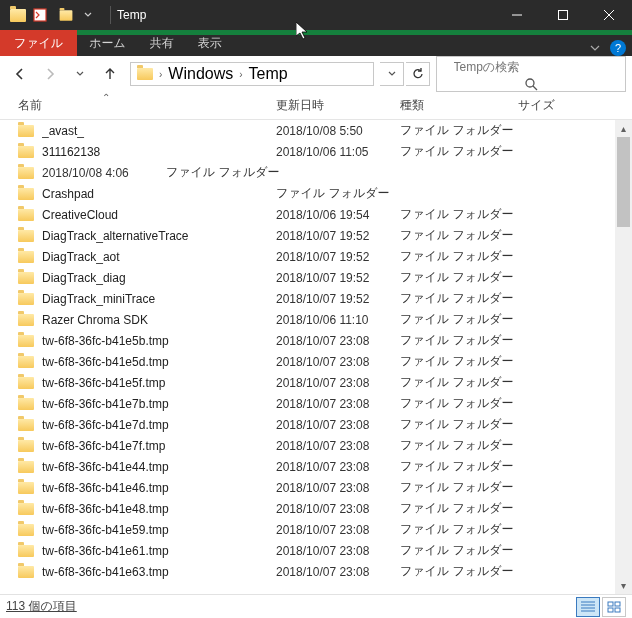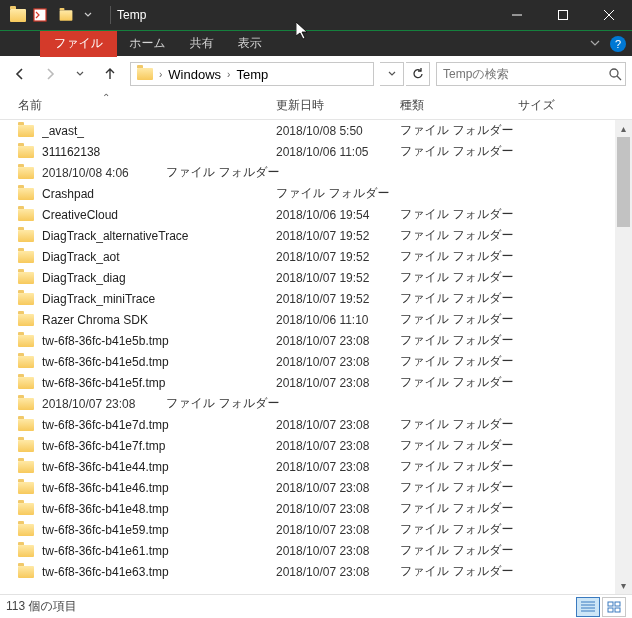--- a/index.html
+++ b/index.html
@@ -9,37 +9,37 @@
 .titlebar .qat { display: flex; align-items: center; padding: 0 4px; }
 .titlebar .qat-btn { width: 22px; height: 22px; display: flex; align-items: center; justify-content: center; margin: 0 1px; }
 .titlebar .folder-icon { width: 16px; height: 13px; background: linear-gradient(180deg,#ffe9a6,#f7c95c); border-radius: 1px; position: relative; margin-left: 4px; }
 .titlebar .folder-icon::before { content:""; position:absolute; top:-3px; left:0; width:6px; height:3px; background:#f1c96a; border-radius:1px 1px 0 0; }
 .titlebar .divider { width: 1px; height: 18px; background: #555; margin: 0 6px; }
 .titlebar .title { font-size: 12px; color: #fff; }
 .titlebar .spacer { flex: 1; }
 .titlebar .win-controls { display: flex; }
 .titlebar .win-btn { width: 46px; height: 30px; display:flex; align-items:center; justify-content:center; color:#fff; }
 
-.menubar { height: 26px; background: #2b2b2b; display: flex; align-items: center; border-top: 1px solid #15803d; position: relative; padding-left: 40px; }
+.menubar { height: 26px; background: #2b2b2b; display: flex; align-items: flex-end; border-top: 5px solid #15803d; position: relative; }
 .menubar .tab { padding: 0 12px; height: 26px; display:flex; align-items:center; color:#d4d4d4; font-size:12px; }
 .menubar .tab.file { background: #d43a2a; color:#fff; padding: 0 14px; }
 .menubar .expand-btn { color:#999; padding: 0 6px; position:absolute; right:26px; }
 .menubar .help-btn { width:16px; height:16px; border-radius:50%; background:#0078d4; color:#fff; display:flex; align-items:center; justify-content:center; font-size:11px; position:absolute; right:6px; }
 
 .navbar { height: 36px; background:#fff; display:flex; align-items:center; padding: 4px 6px; gap:2px; }
 .nav-btn { width:28px; height:28px; display:flex; align-items:center; justify-content:center; color:#606060; }
 .nav-btn.disabled { color:#b0b0b0; }
 .addr-box { flex:1; height:24px; border:1px solid #c8c8c8; display:flex; align-items:center; margin:0 4px; }
 .addr-box .mini-folder { width:16px; height:12px; background:linear-gradient(180deg,#ffe9a6,#f7c95c); margin:0 6px; border-radius:1px; position:relative; }
 .addr-box .mini-folder::before { content:""; position:absolute; top:-3px; left:0; width:6px; height:3px; background:#f1c96a; border-radius:1px 1px 0 0; }
-.addr-box .crumb { padding: 0 6px; color:#000; font-size:13px; }
+.addr-box .crumb { padding: 0 6px; color:#000; font-size:16px; }
 .addr-box .sep { color:#606060; font-size:10px; }
 .addr-box .spacer { flex:1; }
 .dd-btn, .refresh-btn { width:24px; height:24px; display:flex; align-items:center; justify-content:center; border:1px solid #c8c8c8; border-left:none; color:#555; }
-.search-box { width:190px; height:24px; border:1px solid #c8c8c8; display:flex; align-items:center; margin-left:4px; }
+.search-box { width:190px; height:36px; border:1px solid #c8c8c8; display:flex; align-items:center; margin-left:4px;flex-direction:column; }
 .search-box input { flex:1; border:none; outline:none; padding:0 6px; height:22px; color:#888; font-size:12px; background:transparent; }
 .search-box .search-icon { width:24px; display:flex; align-items:center; justify-content:center; color:#555; font-size:14px; }
 
 .headers { height:28px; display:flex; align-items:center; border-bottom:1px solid #e5e5e5; padding-left:18px; color:#444; font-size:12px; }
 .col-name { width:258px; display:flex; align-items:center; }
 .col-date { width:124px; }
 .col-type { width:118px; }
 .col-size { flex:1; }
 .sort-ind { margin-left:60px; color:#606060; font-size:10px; transform: translateY(-8px); }
 
@@ -48,21 +48,21 @@
 .row { display:flex; align-items:center; height:21px; padding-left:18px; font-size:12px; color:#222; }
 .row .folder-sm { width:16px; height:12px; background:linear-gradient(180deg,#ffe9a6,#f7c95c); border-radius:1px; margin-right:8px; position:relative; flex-shrink:0; }
 .row .folder-sm::before { content:""; position:absolute; top:-3px; left:0; width:6px; height:3px; background:#f1c96a; border-radius:1px 1px 0 0; }
 .row .name { width:234px; overflow:hidden; white-space:nowrap; text-overflow:ellipsis; }
 .row .date { width:124px; color:#333; }
 .row .type { width:118px; color:#333; }
 .scrollbar { position:absolute; right:0; top:0; bottom:0; width:17px; background:#f0f0f0; }
 .scroll-up, .scroll-down { height:17px; display:flex; align-items:center; justify-content:center; color:#606060; font-size:10px; }
 .scroll-thumb { position:absolute; top:17px; left:2px; width:13px; height:90px; background:#c2c2c2; }
 
-.statusbar { height:24px; border-top:1px solid #e2e2e2; display:flex; align-items:center; padding:0 6px; font-size:12px; color:#444; }
+.statusbar { height:24px; border-top:1px solid #e2e2e2; display:flex; align-items:center; padding:0 6px; font-size:12px; color:#444;text-decoration:underline; }
 .statusbar .spacer { flex:1; }
 .view-btn { width:24px; height:20px; border:1px solid #c8c8c8; display:flex; align-items:center; justify-content:center; margin-left:2px; color:#3a7abf; }
 .view-btn.active { background:#cde6f7; border-color:#3a7abf; }
 
 .cursor { position:absolute; left:296px; top:22px; pointer-events:none; }
 </style>
 </head>
 <body>
 
 <div class="titlebar">
@@ -253,20 +253,21 @@
     <div class="type">ファイル フォルダー</div>
       </div>
       <div class="row">
         <div class="folder-sm"></div>
     <div class="name">tw-6f8-36fc-b41e5f.tmp</div>
     <div class="date">2018/10/07 23:08</div>
     <div class="type">ファイル フォルダー</div>
       </div>
       <div class="row">
         <div class="folder-sm"></div>
+    <div class="name">tw-6f8-36fc-b41e7b.tmp</div>
     <div class="date">2018/10/07 23:08</div>
     <div class="type">ファイル フォルダー</div>
       </div>
       <div class="row">
         <div class="folder-sm"></div>
     <div class="name">tw-6f8-36fc-b41e7d.tmp</div>
     <div class="date">2018/10/07 23:08</div>
     <div class="type">ファイル フォルダー</div>
       </div>
       <div class="row">

